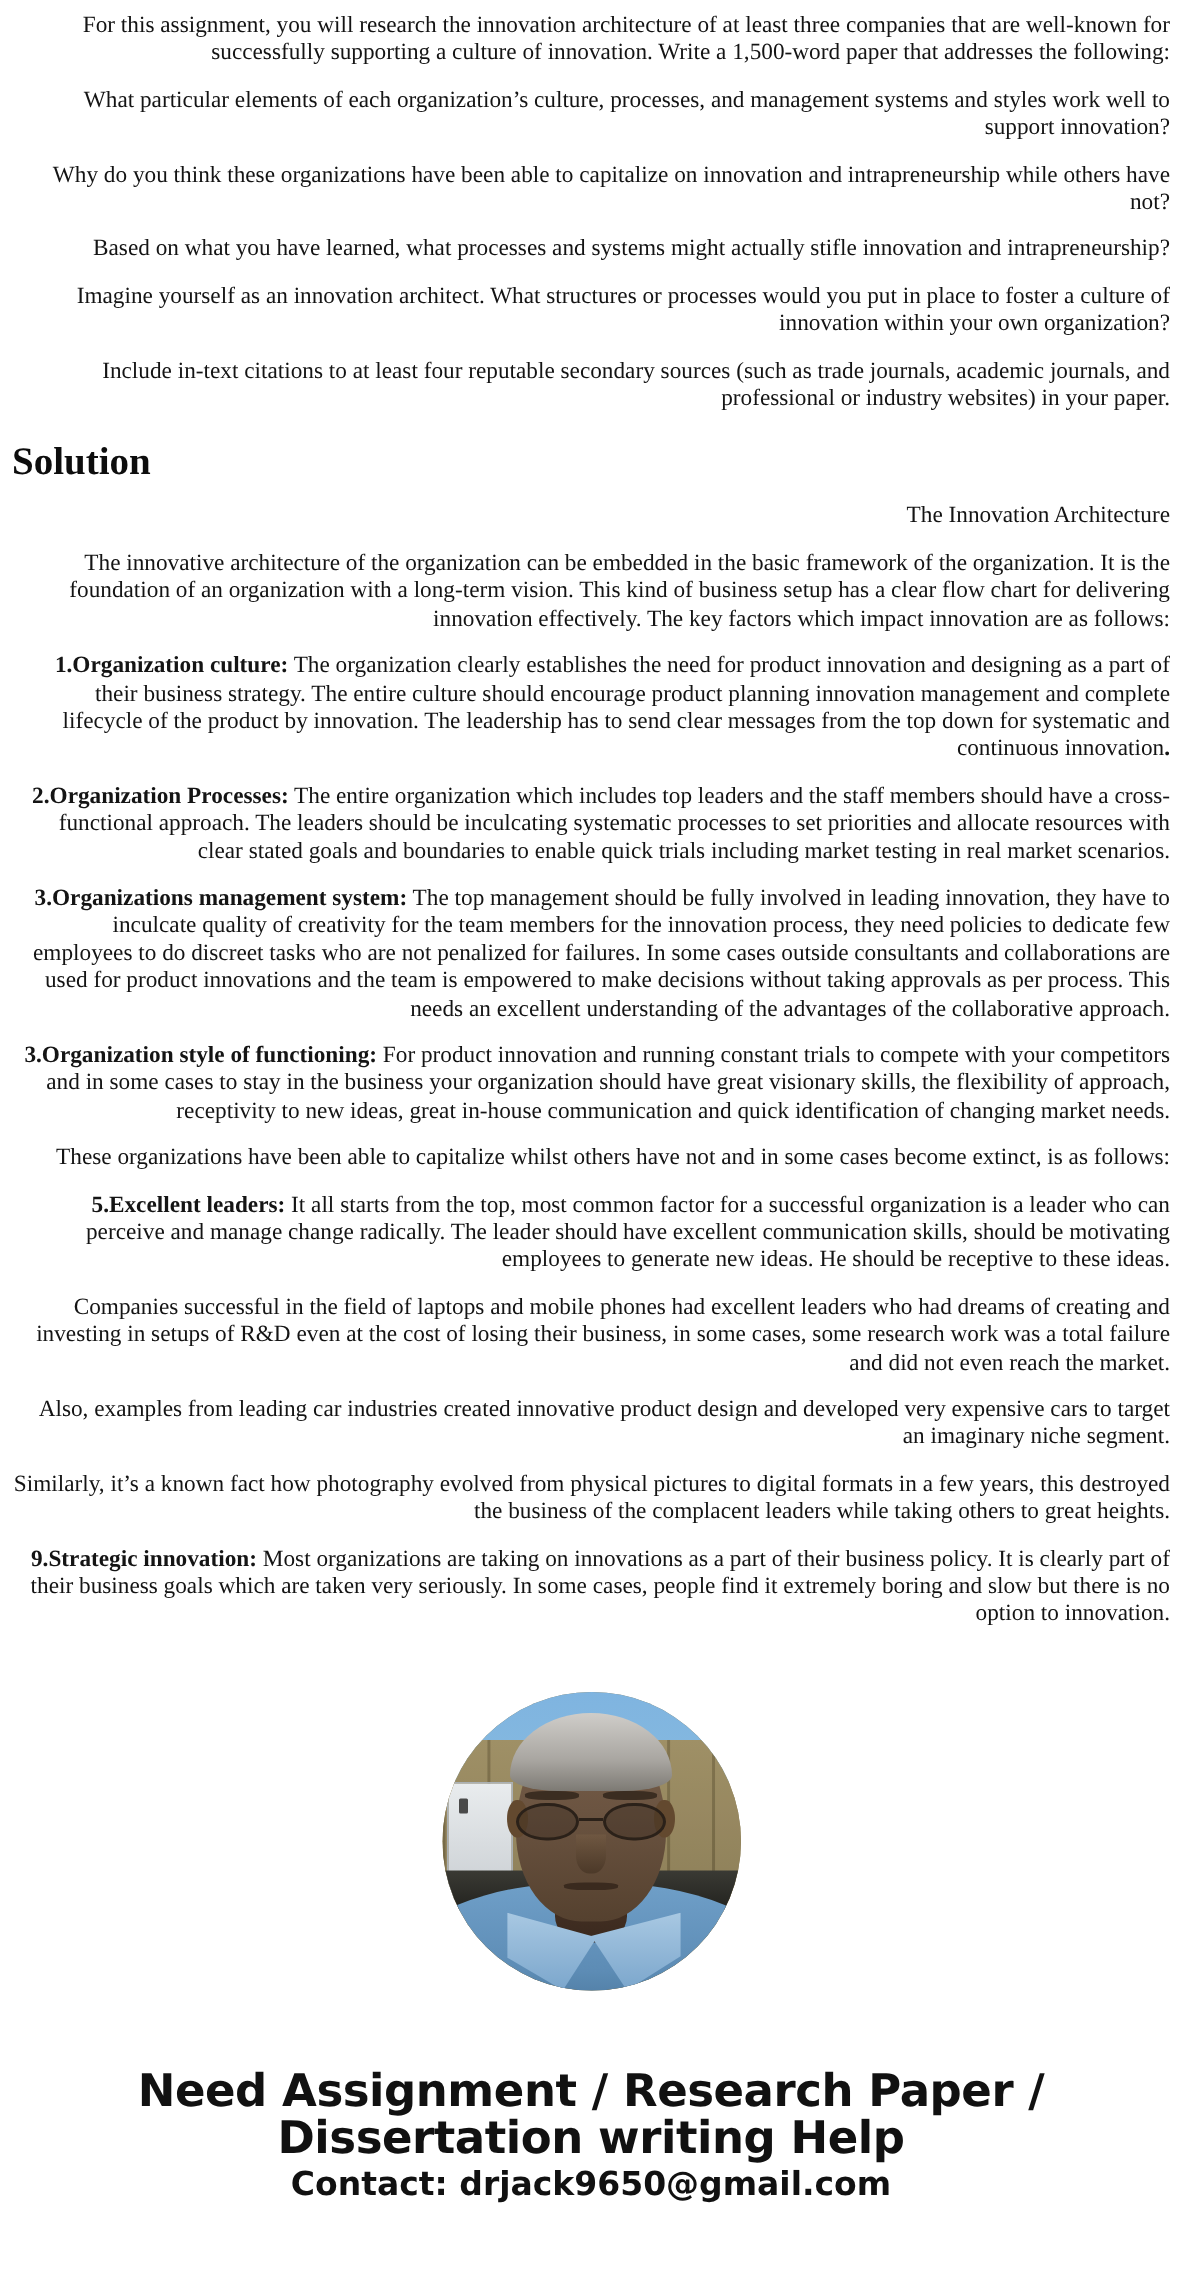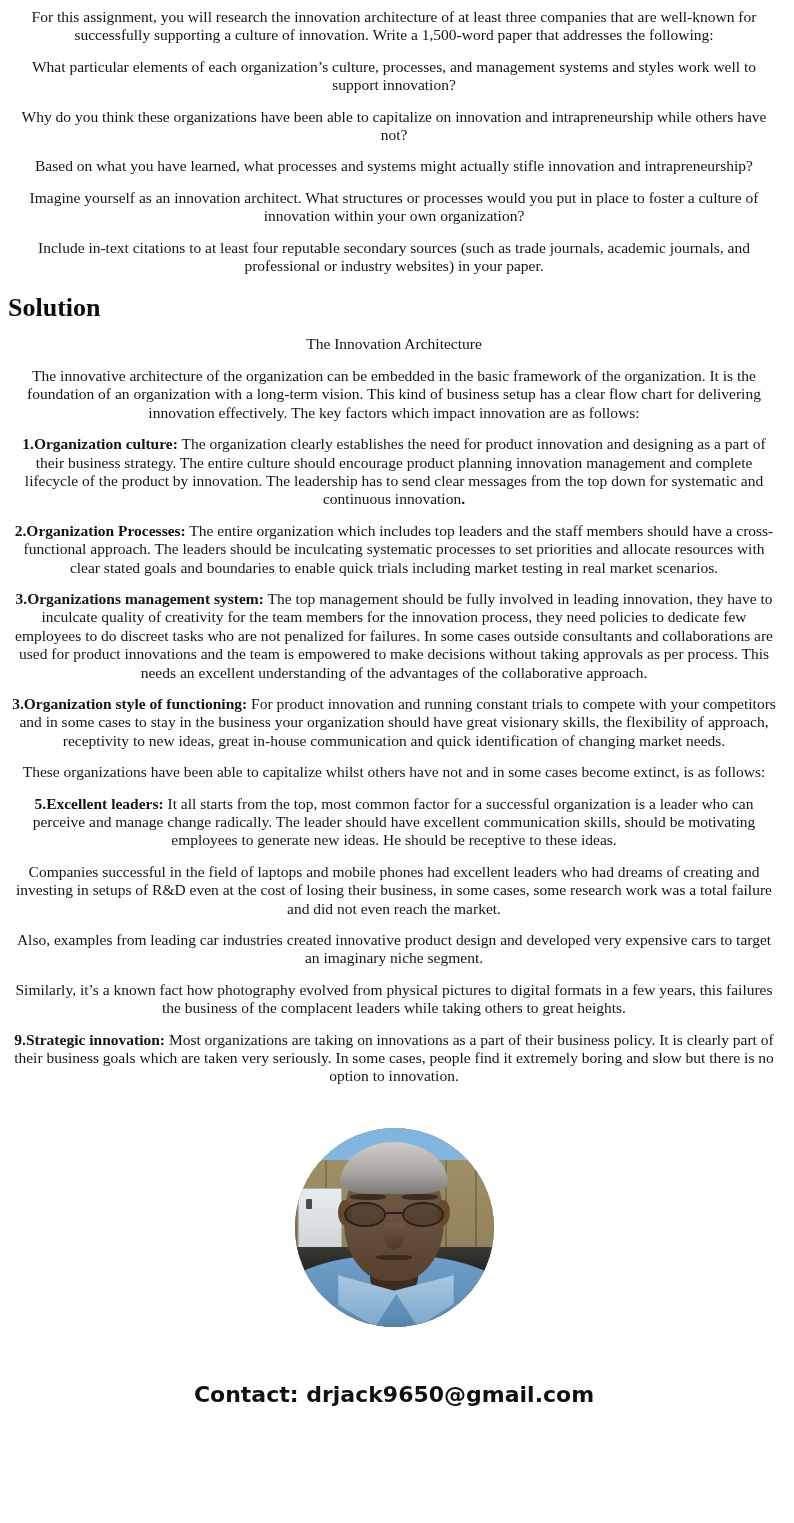--- a/index.html
+++ b/index.html
@@ -16,21 +16,21 @@
   }
   .page {
     width: 794px;
     box-sizing: border-box;
     padding: 8px 14px 0 8px;
   }
   p.body-text {
     font-size: 15.5px;
     line-height: 18.4px;
     margin: 0 0 13px 0;
-    text-align: center;
+    text-align: right;
     color: #141414;
   }
   p.body-text:first-child { margin-top: 0; }
   .lead {
     font-weight: bold;
     margin-top: 12px;
   }
   .bold-dot { font-weight: bold; }
   h2.section-heading {
     font-size: 26px;
@@ -272,21 +272,21 @@
   </p>
 
   <p class="body-text">These organizations have been able to capitalize whilst others have not and in some cases become extinct, is as follows:</p>
 
   <p class="body-text">
     <span class="lead">5.Excellent leaders:</span><span> It all starts from the top, most common factor for a successful organization is a leader who can perceive and manage change radically. The leader should have excellent communication skills, should be motivating employees to generate new ideas. He should be receptive to these ideas.</span>
   </p>
 
   <p class="body-text">Companies successful in the field of laptops and mobile phones had excellent leaders who had dreams of creating and investing in setups of R&amp;D even at the cost of losing their business, in some cases, some research work was a total failure and did not even reach the market.</p>
   <p class="body-text">Also, examples from leading car industries created innovative product design and developed very expensive cars to target an imaginary niche segment.</p>
-  <p class="body-text">Similarly, it’s a known fact how photography evolved from physical pictures to digital formats in a few years, this failures the business of the complacent leaders while taking others to great heights.</p>
+  <p class="body-text">Similarly, it’s a known fact how photography evolved from physical pictures to digital formats in a few years, this destroyed the business of the complacent leaders while taking others to great heights.</p>
 
   <p class="body-text">
     <span class="lead">9.Strategic innovation:</span><span> Most organizations are taking on innovations as a part of their business policy. It is clearly part of their business goals which are taken very seriously. In some cases, people find it extremely boring and slow but there is no option to innovation.</span>
   </p>
 
   <div class="portrait-wrap">
     <div class="portrait">
       <div class="ph-sky"></div>
       <div class="ph-wall"></div>
       <div class="ph-panel-left"></div>
@@ -305,16 +305,17 @@
         <div class="ph-lens l"></div>
         <div class="ph-lens r"></div>
         <div class="ph-bridge"></div>
       </div>
       <div class="ph-nose"></div>
       <div class="ph-mouth"></div>
     </div>
   </div>
 
   <div class="footer">
+    <div class="footer-headline">Need Assignment / Research Paper / Dissertation writing Help</div>
     <div class="footer-contact">Contact: drjack9650@gmail.com</div>
   </div>
 
 </div>
 
 </body></html>

